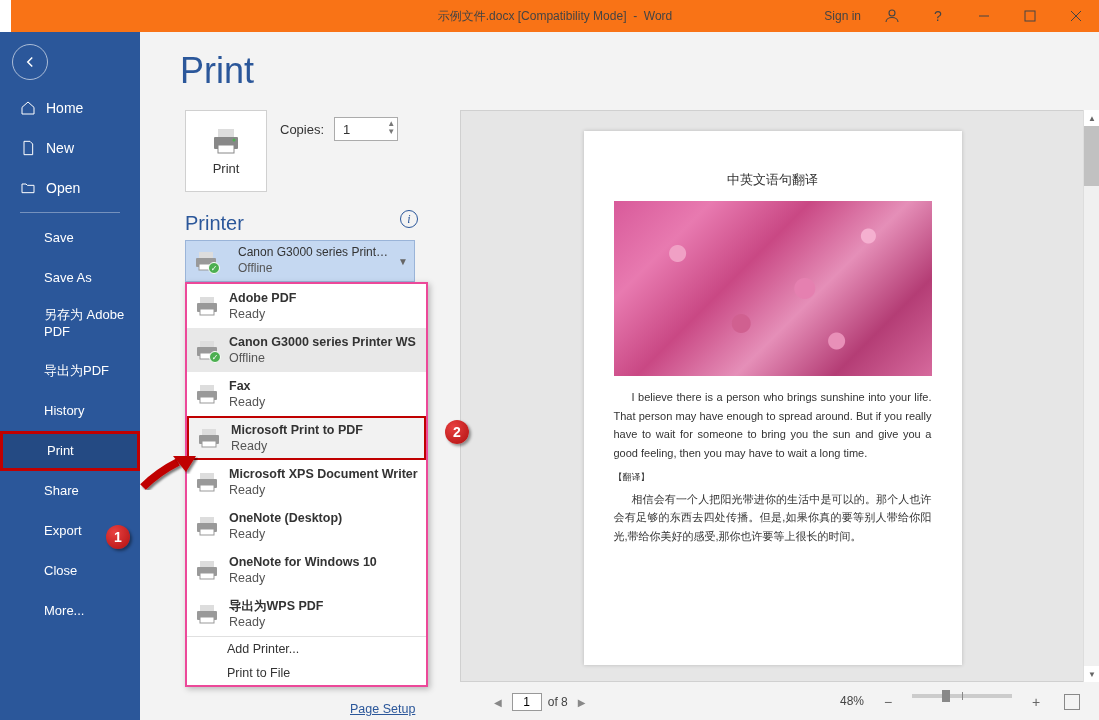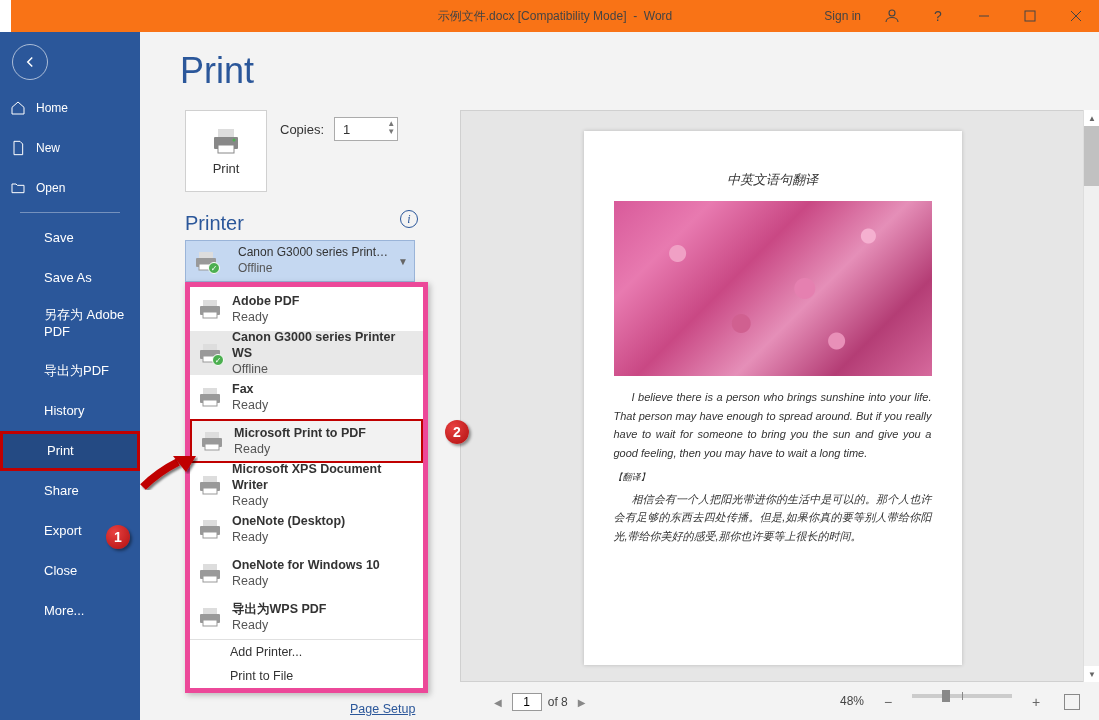--- a/index.html
+++ b/index.html
@@ -9,21 +9,21 @@
 .titlebar { height: 32px; background: #f97316; display: flex; align-items: center; position: relative; margin-left: 11px; }
 .titlebar-title { position: absolute; left: 50%; transform: translateX(-50%); font-size: 12px; color: #444; }
 .titlebar-right { position: absolute; right: 0; display: flex; align-items: center; height: 100%; }
 .titlebar-btn { width: 46px; height: 32px; display: flex; align-items: center; justify-content: center; font-size: 14px; color: #444; }
 .signin { font-size: 12px; color: #444; margin-right: 8px; }
 
 
 .sidebar { position: absolute; top: 32px; left: 0; width: 140px; height: 688px; background: #2b579a; color: #fff; padding-top: 12px; }
 .back-btn { width: 36px; height: 36px; margin-left: 12px; margin-bottom: 8px; display: flex; align-items: center; justify-content: center; border: 1px solid rgba(255,255,255,0.6); border-radius: 50%; }
 .nav-section { margin-top: 4px; }
-.nav-item { display: flex; align-items: center; height: 40px; padding-left: 10px; font-size: 12px; gap: 10px; }
+.nav-item { display: flex; align-items: center; height: 40px; padding-left: 20px; font-size: 14px; gap: 10px; }
 .nav-item.indented { padding-left: 44px; font-size: 13px; }
 .nav-item.multiline { height: auto; padding-top: 10px; padding-bottom: 10px; line-height: 1.3; }
 .nav-divider { height: 1px; background: rgba(255,255,255,0.35); margin: 4px 20px; }
 .nav-item.highlighted { border: 3px solid #c00000; background: rgba(0,0,0,0.15); }
 .nav-icon { width: 16px; height: 16px; flex-shrink: 0; }
 
 
 .main { position: absolute; top: 32px; left: 140px; width: 959px; height: 688px; background: #f3f3f3; }
 .main-left { position: absolute; left: 40px; top: 0; width: 280px; height: 688px; }
 .page-title { font-size: 36px; font-weight: 300; color: #2b579a; margin-top: 18px; margin-bottom: 18px; }
@@ -40,34 +40,34 @@
 .printer-select { position: absolute; top: 208px; left: 5px; width: 230px; height: 42px; background: #c5d8f1; border: 1px solid #9ab4d8; display: flex; align-items: center; padding: 0 20px 0 8px; gap: 8px; }
 .printer-select .drop-arrow { position: absolute; right: 6px; top: 50%; transform: translateY(-50%); font-size: 10px; color: #666; }
 .printer-icon { width: 24px; height: 22px; flex-shrink: 0; position: relative; }
 .printer-icon svg { width: 24px; height: 22px; }
 .green-check { position: absolute; bottom: -2px; right: -2px; width: 12px; height: 12px; background: #4caf50; border-radius: 50%; border: 1px solid #fff; display: flex; align-items: center; justify-content: center; color: #fff; font-size: 8px; }
 .printer-text { display: flex; flex-direction: column; font-size: 12px; color: #333; line-height: 1.3; overflow: hidden; margin-left: 12px; }
 .printer-name { font-weight: 400; white-space: nowrap; overflow: hidden; text-overflow: ellipsis; max-width: 160px; }
 .printer-status { color: #555; }
 
 
-.dropdown { position: absolute; top: 250px; left: 5px; width: 243px; background: #fff; border: 5px solid #ec4899; box-shadow: 2px 2px 6px rgba(0,0,0,0.25); z-index: 10; }
+.dropdown { position: absolute; top: 250px; left: 5px; width: 243px; background: #fff; border: 2px solid #ec4899; box-shadow: 2px 2px 6px rgba(0,0,0,0.25); z-index: 10; }
 .dd-item { display: flex; align-items: center; height: 44px; padding: 0 8px; gap: 10px; }
 .dd-item.selected { background: #e8e8e8; }
 .dd-item.highlighted { border: 2px solid #c00000; background: #f2f2f2; }
 .dd-text { display: flex; flex-direction: column; font-size: 12.5px; line-height: 1.3; }
 .dd-name { font-weight: 600; color: #333; }
 .dd-status { color: #555; font-weight: 400; }
 .dd-footer { border-top: 1px solid #e0e0e0; }
 .dd-footer-item { height: 24px; display: flex; align-items: center; padding-left: 40px; font-size: 12.5px; color: #333; }
 
 .page-setup { position: absolute; top: 670px; left: 170px; font-size: 12.5px; color: #2b579a; text-decoration: underline; }
 
 
-.preview-pane { position: absolute; left: 320px; top: 78px; width: 625px; height: 572px; background: #e6e6e6; border: 1px solid #d0d0d0; display: flex; align-items: flex-start; justify-content: center; padding-top: 20px; font-style: italic; }
+.preview-pane { position: absolute; left: 320px; top: 78px; width: 625px; height: 572px; background: #e6e6e6; border: 1px solid #d0d0d0; display: flex; align-items: flex-start; justify-content: center; padding-top: 20px; }
 .preview-page { width: 378px; height: 534px; background: #fff; box-shadow: 0 0 4px rgba(0,0,0,0.2); padding: 40px 30px; font-size: 10px; color: #333; }
 .preview-doc-title { text-align: center; font-size: 13px; margin-bottom: 12px; }
 .preview-img { width: 100%; height: 175px; background: linear-gradient(135deg, #d85a9a 0%, #e87ab0 20%, #c94884 40%, #e58fb8 60%, #b43d75 80%, #d66a9d 100%); margin-bottom: 12px; position: relative; overflow: hidden; }
 .preview-img::before { content: ""; position: absolute; inset: 0; background: radial-gradient(circle at 20% 30%, #f0a0c5 0 8px, transparent 9px), radial-gradient(circle at 60% 50%, #e580b0 0 10px, transparent 11px), radial-gradient(circle at 80% 20%, #f5b0d0 0 7px, transparent 8px), radial-gradient(circle at 40% 70%, #d06090 0 9px, transparent 10px), radial-gradient(circle at 70% 80%, #e890b8 0 8px, transparent 9px); }
 .preview-para { font-size: 11px; line-height: 1.7; text-align: justify; margin-bottom: 8px; }
 .preview-para.indent { text-indent: 18px; }
 .preview-label { font-size: 9px; margin-bottom: 6px; }
 
 .scrollbar-v { position: absolute; right: 0; top: 78px; width: 16px; height: 572px; background: #f0f0f0; border-left: 1px solid #ddd; }
 .scroll-up, .scroll-down { width: 16px; height: 16px; background: #fff; display: flex; align-items: center; justify-content: center; font-size: 8px; color: #666; }

